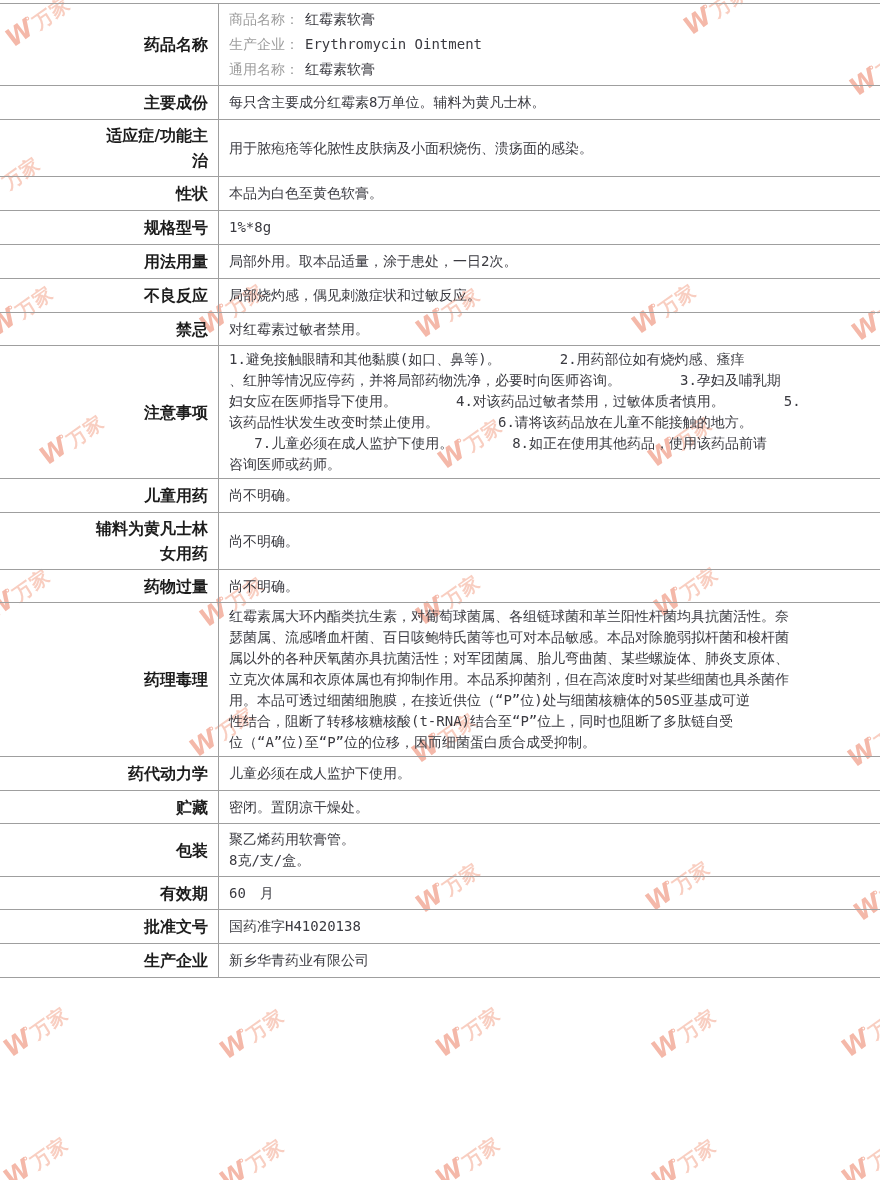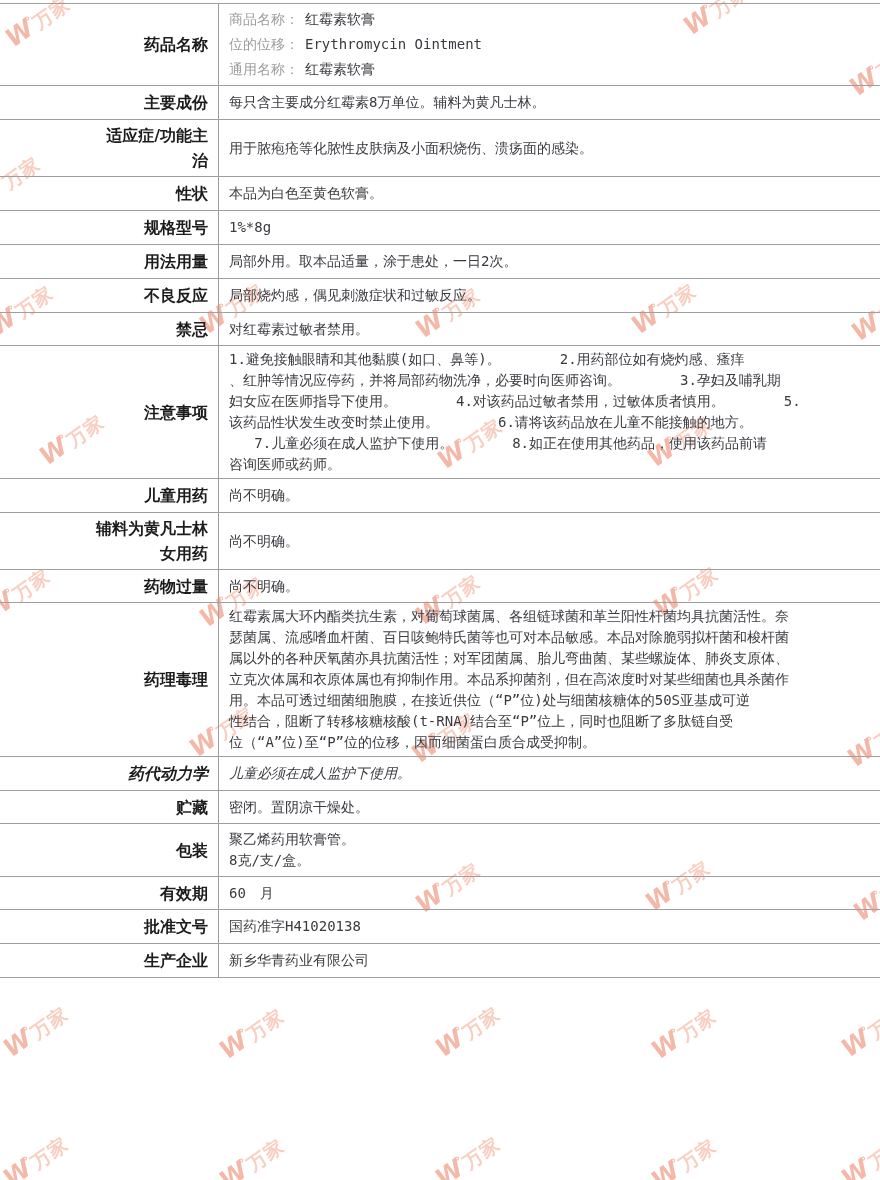--- a/index.html
+++ b/index.html
@@ -64,21 +64,21 @@
       <div class="wm" style="left: 432px; top: 1146px;"><span class="wm-w">W</span><span class="wm-deg">°</span><span class="wm-t">万家</span></div>
       <div class="wm" style="left: 648px; top: 1148px;"><span class="wm-w">W</span><span class="wm-deg">°</span><span class="wm-t">万家</span></div>
       <div class="wm" style="left: 838px; top: 1146px;"><span class="wm-w">W</span><span class="wm-deg">°</span><span class="wm-t">万家</span></div>
     </div>
   <table class="drug-table">
     <tbody id="drug-tbody">
         <tr style="height: 82px;">
           <td class="lbl">药品名称</td>
           <td class="val">
             <div class="nv"><span class="k">商品名称：</span><span class="v">红霉素软膏</span></div>
-            <div class="nv"><span class="k">位的位移：</span><span class="v">Erythromycin Ointment</span></div>
+            <div class="nv"><span class="k">生产企业：</span><span class="v">Erythromycin Ointment</span></div>
             <div class="nv"><span class="k">通用名称：</span><span class="v">红霉素软膏</span></div>
           </td>
         </tr>
         <tr style="height: 34px;">
           <td class="lbl">主要成份</td>
           <td class="val">
             <div class="txt">每只含主要成分红霉素8万单位。辅料为黄凡士林。</div>
           </td>
         </tr>
         <tr style="height: 50px;">
@@ -153,21 +153,21 @@
           <td class="val">
             <div class="txt">红霉素属大环内酯类抗生素，对葡萄球菌属、各组链球菌和革兰阳性杆菌均具抗菌活性。奈
 瑟菌属、流感嗜血杆菌、百日咳鲍特氏菌等也可对本品敏感。本品对除脆弱拟杆菌和梭杆菌
 属以外的各种厌氧菌亦具抗菌活性；对军团菌属、胎儿弯曲菌、某些螺旋体、肺炎支原体、
 立克次体属和衣原体属也有抑制作用。本品系抑菌剂，但在高浓度时对某些细菌也具杀菌作
 用。本品可透过细菌细胞膜，在接近供位（“P”位)处与细菌核糖体的50S亚基成可逆
 性结合，阻断了转移核糖核酸(t-RNA)结合至“P”位上，同时也阻断了多肽链自受
 位（“A”位)至“P”位的位移，因而细菌蛋白质合成受抑制。</div>
           </td>
         </tr>
-        <tr style="height: 34px; font-style: italic;">
+        <tr style="height: 34px;">
           <td class="lbl">药代动力学</td>
           <td class="val">
             <div class="txt">儿童必须在成人监护下使用。</div>
           </td>
         </tr>
         <tr style="height: 33px;">
           <td class="lbl">贮藏</td>
           <td class="val">
             <div class="txt">密闭。置阴凉干燥处。</div>
           </td>

